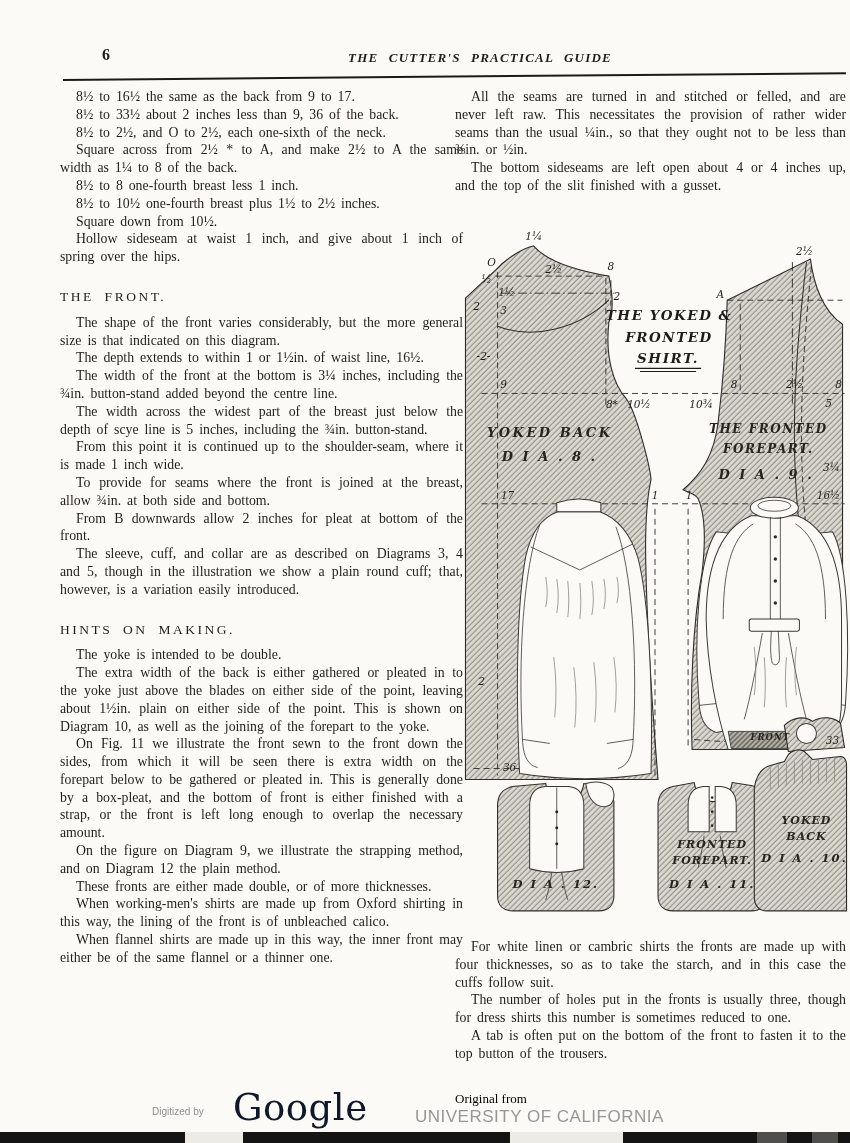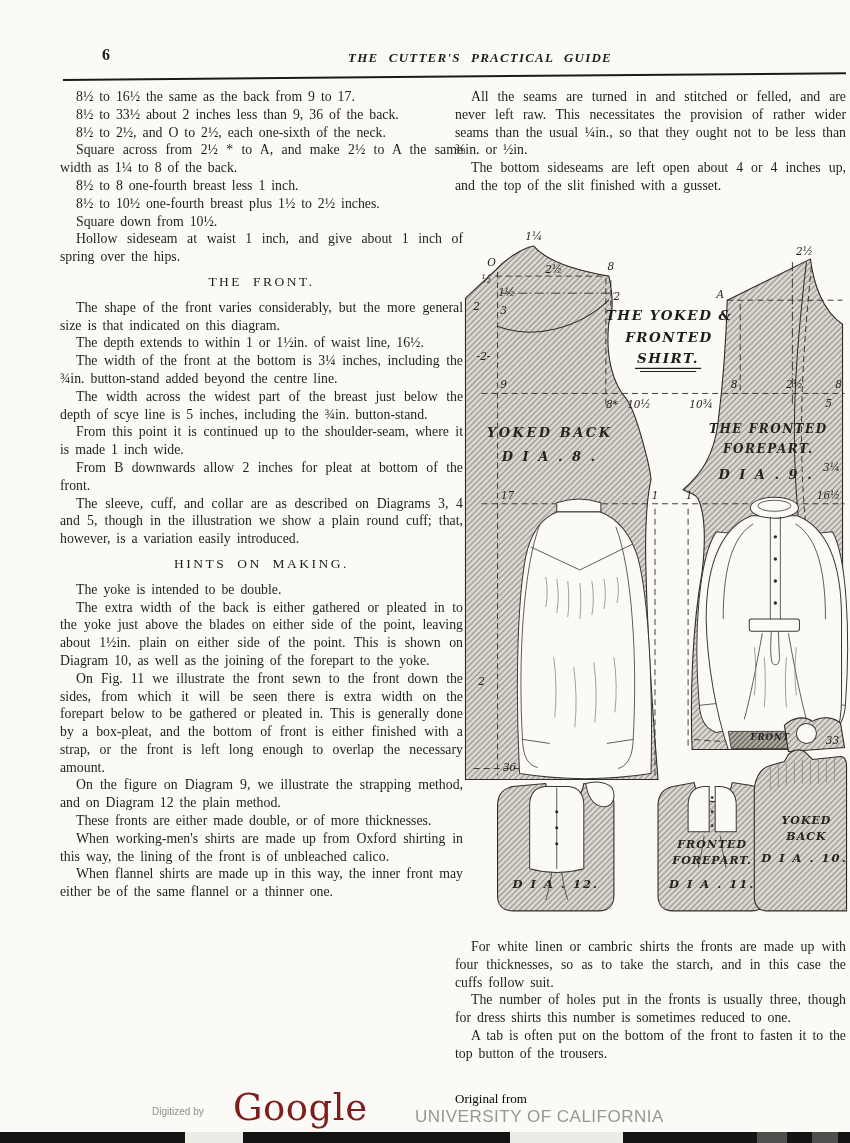--- a/index.html
+++ b/index.html
@@ -8,22 +8,22 @@
   
   .pagenum{position:absolute;left:102px;top:46px;font-size:16px;font-weight:bold;}
   .running-title{position:absolute;left:120px;right:10px;top:50px;text-align:center;
         font-size:13px;font-weight:bold;letter-spacing:1.2px;word-spacing:6px;font-style:italic;}
   .rule{position:absolute;left:63px;top:79px;width:783px;height:2px;background:#1c1a17;
         transform:rotate(-0.5deg);transform-origin:left center;}
   
   .col{position:absolute;font-size:13.8px;line-height:17.8px;text-align:justify;
        word-spacing:2.5px;}
   .col p{margin:0;text-indent:16px;}
-  .col h3{font-size:13.5px;font-weight:normal;text-align:center;letter-spacing:2.5px;
-       word-spacing:5px;margin:7px 0 8px 0;text-indent:0;}
+  .col h3{font-size:13.5px;font-weight:normal;text-align:left;letter-spacing:2.5px;
+       word-spacing:5px;margin:22px 0 8px 0;text-indent:0;}
   .col-left{left:60px;top:88px;width:403px;}
   .col-rt{left:455px;top:88px;width:391px;}
   .col-rb{left:455px;top:938px;width:391px;}
   
   #diagram{position:absolute;left:453px;top:226px;}
   #diagram .piece{fill:url(#ht);stroke:#2e2c28;stroke-width:1.1;}
   #diagram .ln{fill:none;stroke:#2e2c28;stroke-width:1;}
   #diagram .dash{fill:none;stroke:#2e2c28;stroke-width:0.9;stroke-dasharray:6 4;}
   #diagram .dashdot{fill:none;stroke:#2e2c28;stroke-width:0.9;stroke-dasharray:9 3 1.5 3;}
   #diagram .shirt{fill:#fbfaf7;stroke:#3a3833;stroke-width:1;}
@@ -33,21 +33,21 @@
   #diagram .t-title{font:italic 700 13.5px "DejaVu Serif",serif;letter-spacing:1.5px;text-anchor:middle;fill:#1e1c18;}
   #diagram .t-dia{font:italic 700 13px "DejaVu Serif",serif;letter-spacing:2.5px;text-anchor:middle;fill:#26241f;}
   #diagram .t-dia2{font:italic 700 12px "DejaVu Serif",serif;letter-spacing:1.5px;text-anchor:middle;fill:#26241f;}
   #diagram .t-dsm{font:italic 700 11.5px "DejaVu Serif",serif;letter-spacing:2px;text-anchor:middle;fill:#26241f;}
   #diagram .t-dsm2{font:italic 700 11px "DejaVu Serif",serif;letter-spacing:1px;text-anchor:middle;fill:#26241f;}
   #diagram .t-scr{font:italic 700 8.5px "DejaVu Serif",serif;letter-spacing:1px;text-anchor:middle;fill:#26241f;}
   
   .digitized{position:absolute;left:152px;top:1106px;font-family:"Liberation Sans",sans-serif;
        font-size:10px;color:#8f8f8f;}
   .google{position:absolute;left:233px;top:1086px;font-family:"DejaVu Serif",serif;
-       font-size:37px;color:#7f1d1d;letter-spacing:0.5px;}
+       font-size:37px;color:#0f172a;letter-spacing:0.5px;}
   .orig-from{position:absolute;left:455px;top:1091px;width:290px;text-align:left;
        font-family:Liberation Serif, serif;font-size:13px;color:#000000;}
   .university{position:absolute;left:415px;top:1107px;width:370px;text-align:left;
        font-family:"Liberation Sans",sans-serif;font-size:17px;color:#979797;letter-spacing:0.5px;}
   .bottom-bar{position:absolute;left:0;top:1132px;width:850px;height:11px;background:#141414;}
   .bottom-bar span{position:absolute;top:0;height:11px;display:block;}
 </style>
 </head>
 <body>
 
@@ -65,20 +65,21 @@
     <p>8½ to 8 one-fourth breast less 1 inch.</p>
     <p>8½ to 10½ one-fourth breast plus 1½ to 2½ inches.</p>
     <p>Square down from 10½.</p>
     <p>Hollow sideseam at waist 1 inch, and give about 1 inch of spring over the hips.</p>
     <h3>THE FRONT.</h3>
     <p>The shape of the front varies considerably, but the more general size is that indicated on this diagram.</p>
     <p>The depth extends to within 1 or 1½in. of waist line, 16½.</p>
     <p>The width of the front at the bottom is 3¼ inches, including the ¾in. button-stand added beyond the centre line.</p>
     <p>The width across the widest part of the breast just below the depth of scye line is 5 inches, including the ¾in. button-stand.</p>
     <p>From this point it is continued up to the shoulder-seam, where it is made 1 inch wide.</p>
+    <p>To provide for seams where the front is joined at the breast, allow ¾in. at both side and bottom.</p>
     <p>From B downwards allow 2 inches for pleat at bottom of the front.</p>
     <p>The sleeve, cuff, and collar are as described on Diagrams 3, 4 and 5, though in the illustration we show a plain round cuff; that, however, is a variation easily introduced.</p>
     <h3>HINTS ON MAKING.</h3>
     <p>The yoke is intended to be double.</p>
     <p>The extra width of the back is either gathered or pleated in to the yoke just above the blades on either side of the point, leaving about 1½in. plain on either side of the point. This is shown on Diagram 10, as well as the joining of the forepart to the yoke.</p>
     <p>On Fig. 11 we illustrate the front sewn to the front down the sides, from which it will be seen there is extra width on the forepart below to be gathered or pleated in. This is generally done by a box-pleat, and the bottom of front is either finished with a strap, or the front is left long enough to overlap the necessary amount.</p>
     <p>On the figure on Diagram 9, we illustrate the strapping method, and on Diagram 12 the plain method.</p>
     <p>These fronts are either made double, or of more thicknesses.</p>
     <p>When working-men's shirts are made up from Oxford shirting in this way, the lining of the front is of unbleached calico.</p>
     <p>When flannel shirts are made up in this way, the inner front may either be of the same flannel or a thinner one.</p>

